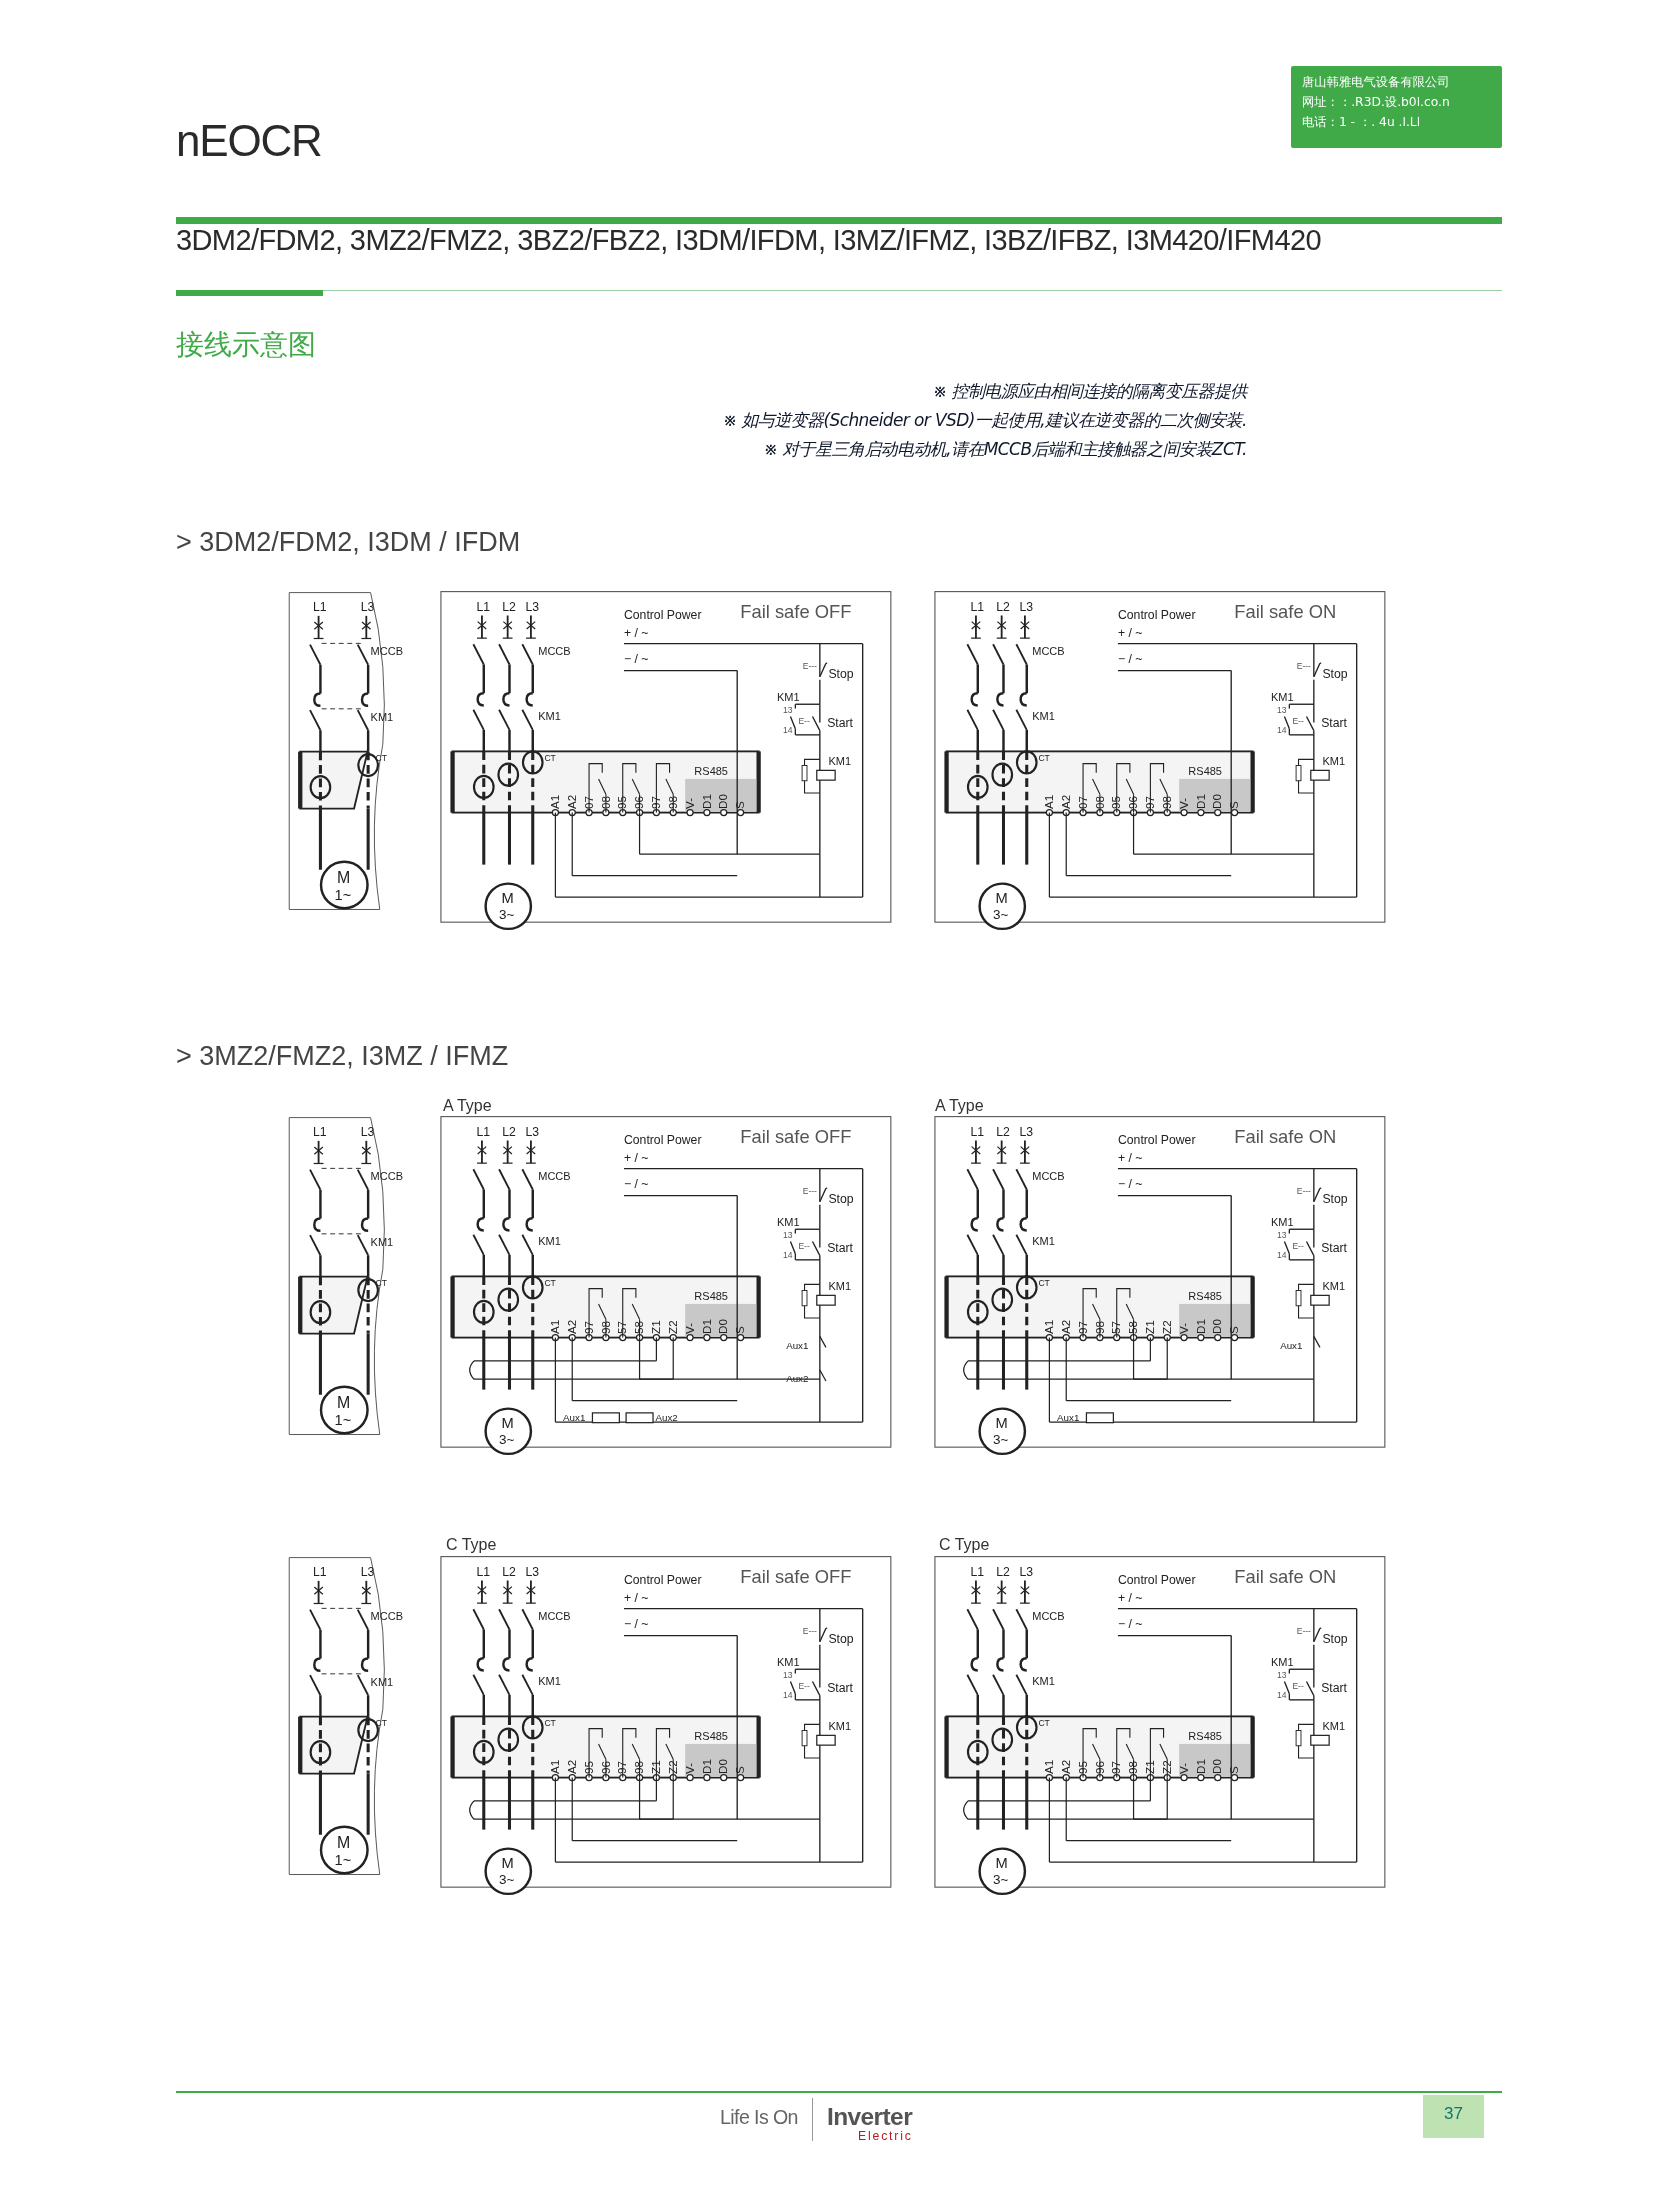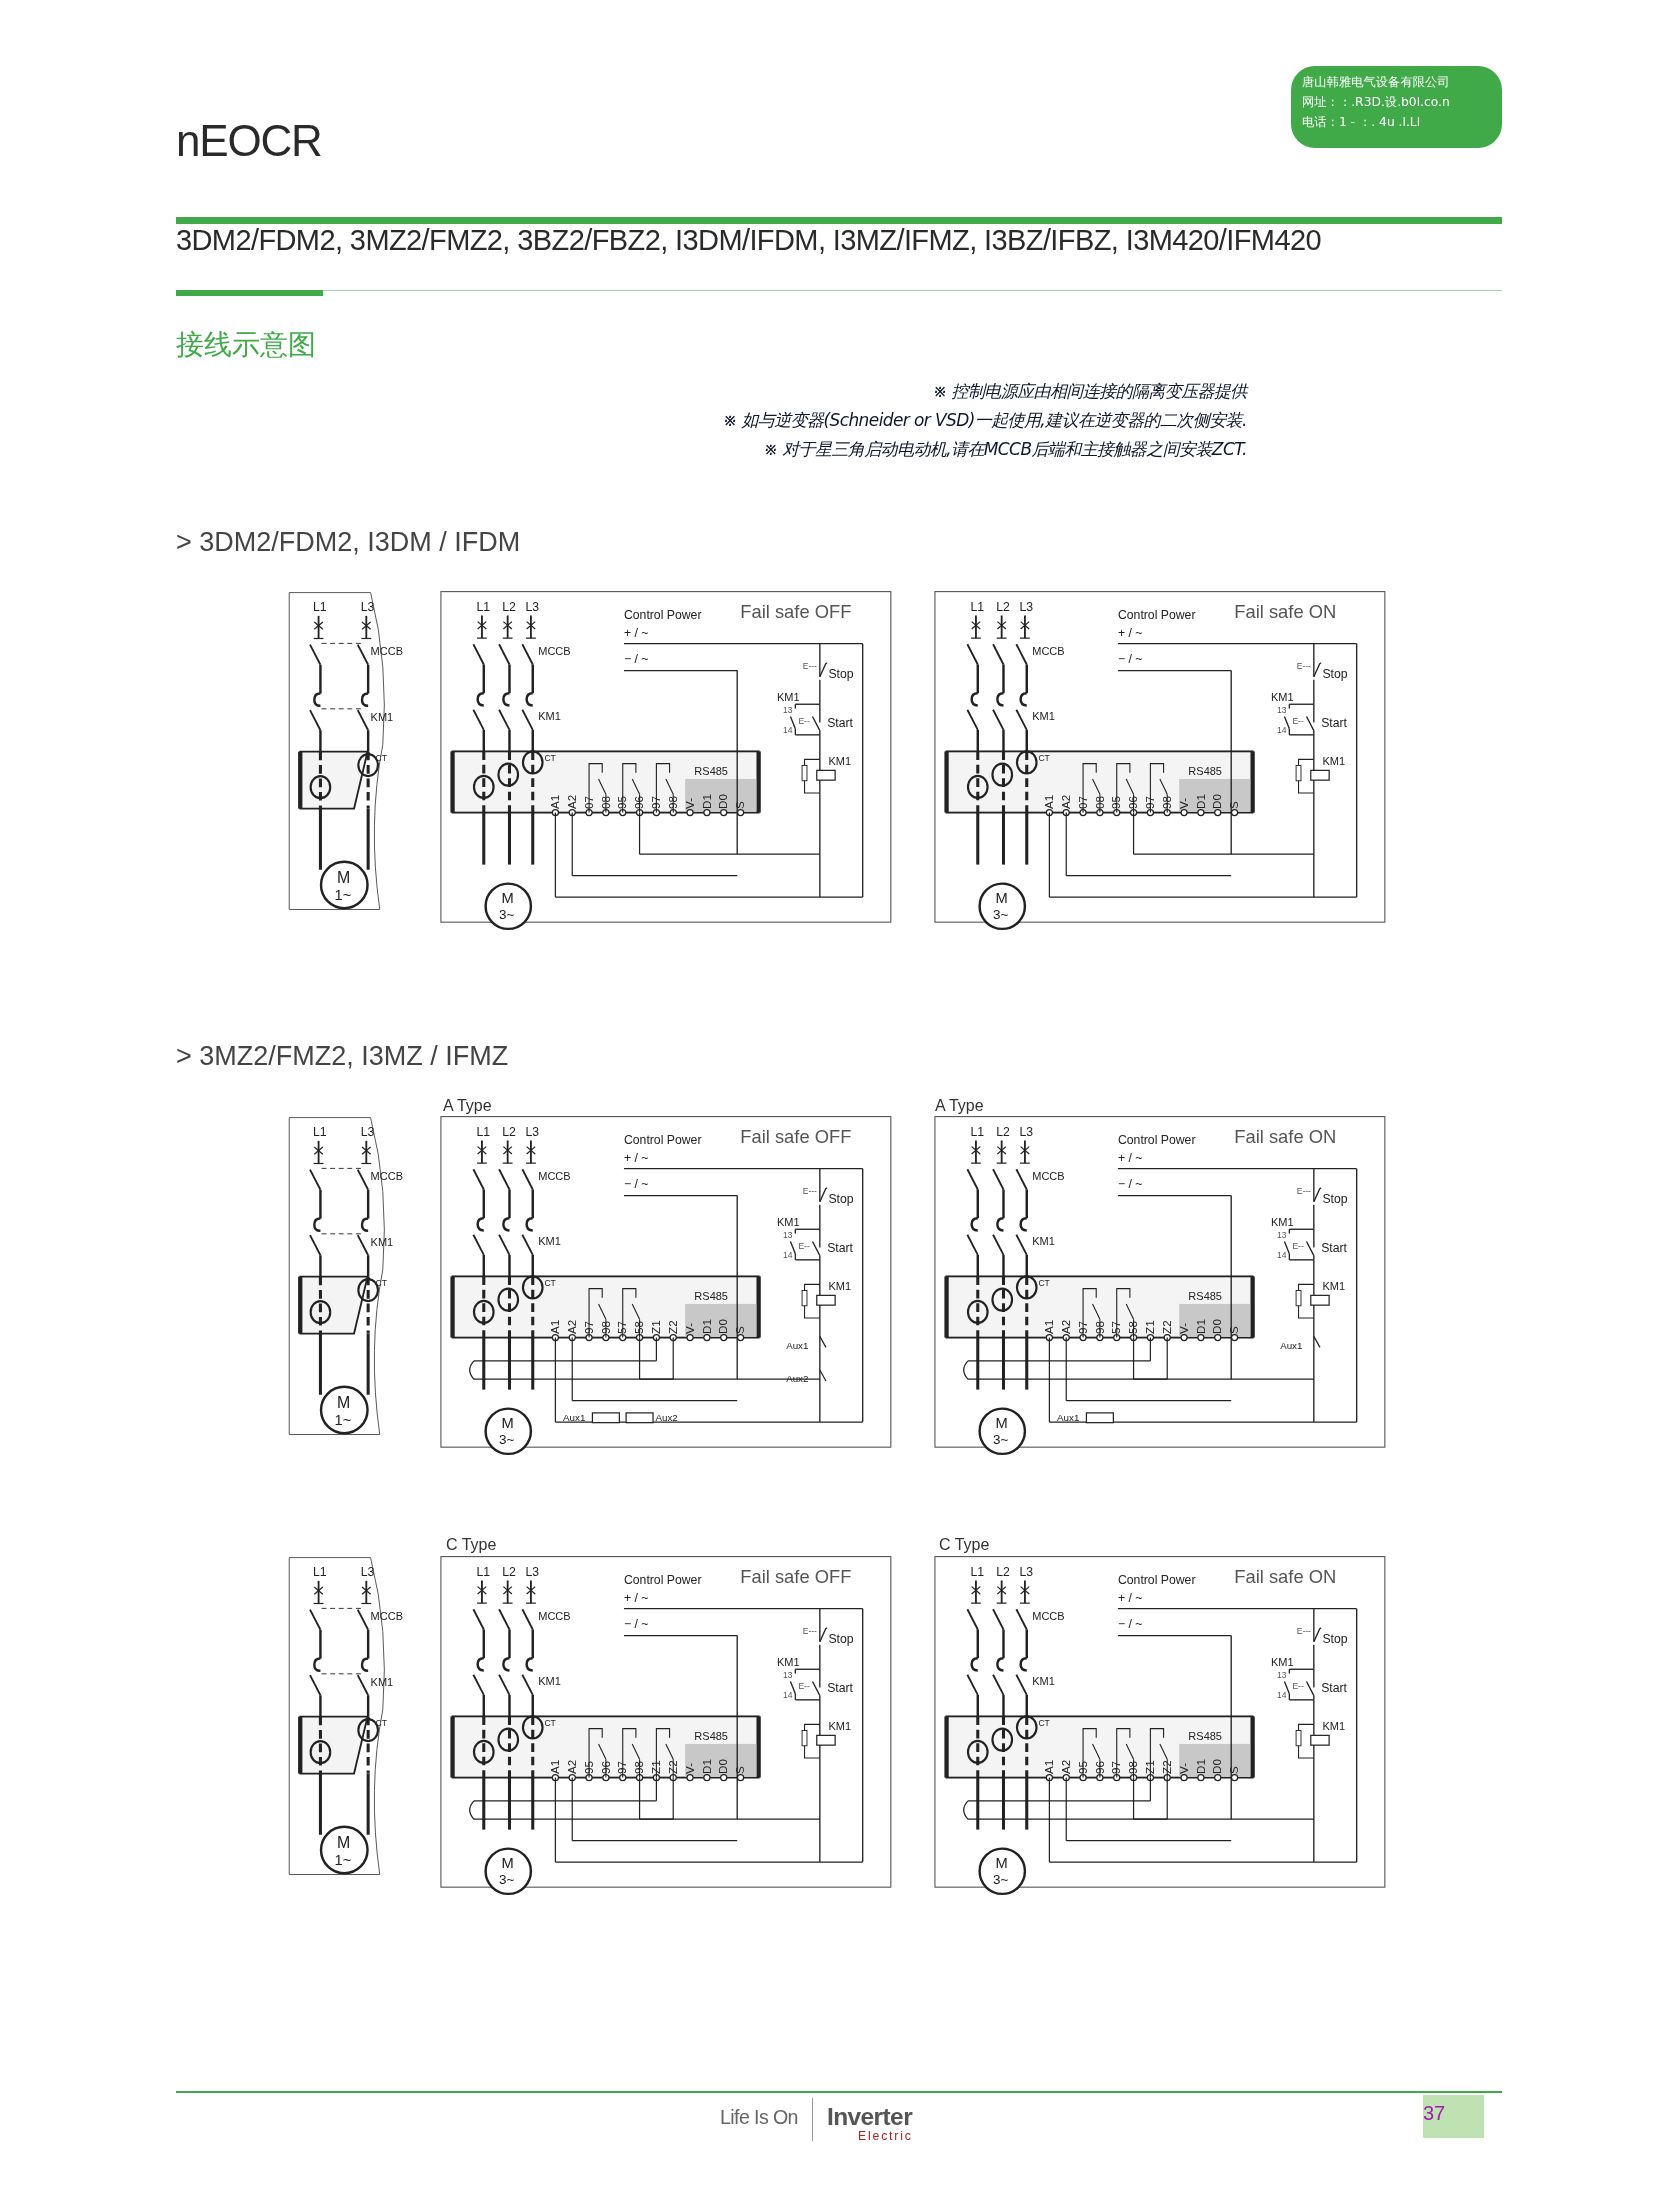--- a/index.html
+++ b/index.html
@@ -1,36 +1,36 @@
 <!DOCTYPE html>
 <html style="font-size:9.8px"><head>
 <meta charset="utf-8">
 <style>
   html,body{margin:0;padding:0;background:#fff;}
   body{width:1654px;height:2205px;position:relative;overflow:hidden;font-family:"Liberation Sans","DejaVu Sans",sans-serif;color:#333;}
   .abs{position:absolute;}
-  .company-badge{left:1291px;top:66px;width:211px;height:82px;background:#3faa47;border-radius:24px;color:#fff;font-family:"DejaVu Sans",sans-serif;font-size:12.3px;line-height:20px;padding:6.1px 11px;box-sizing:border-box;}
+  .company-badge{left:1291px;top:66px;width:211px;height:82px;background:#3faa47;border-radius:2px;color:#fff;font-family:"DejaVu Sans",sans-serif;font-size:12.3px;line-height:20px;padding:6.1px 11px;box-sizing:border-box;}
   .company-badge div{white-space:nowrap;}
   .brand-title{left:176px;top:116px;font-size:44px;color:#2a2a2a;font-family:"Liberation Sans",sans-serif;letter-spacing:-1.2px;}
   .models-line{left:176px;top:178px;font-size:29px;color:#2a2a2a;letter-spacing:-0.6px;white-space:nowrap;margin-top:46px;}
   .green-bar{left:176px;top:217px;width:1326px;height:6.7px;background:#3faa47;}
   .section-thin{left:176px;top:290px;width:1326px;height:1.2px;background:#9fd3a3;}
   .section-thick{left:176px;top:290px;width:147px;height:6.1px;background:#3faa47;}
   .section-title{left:176px;top:300px;font-size:28px;color:#3faa47;font-family:"DejaVu Sans",sans-serif;margin-top:26px;}
   .notes{left:723px;top:377px;color:#0f172a;font-size:17px;font-style:italic;line-height:29px;font-family:"DejaVu Sans",sans-serif;letter-spacing:-0.6px;text-align:right;}
   .sub-heading{font-size:27px;color:#444;white-space:nowrap;}
   .type-label{font-size:16px;color:#333;}
   .diagram{position:absolute;}
   .diagram svg{display:block;overflow:visible;}
   .footer-line{left:176px;top:2091px;width:1326px;height:1.8px;background:#3faa47;}
   .footer-lifeison{left:720px;top:2106px;font-size:19.6px;color:#666;letter-spacing:-0.6px;}
   .footer-divider{left:812px;top:2098px;width:1.2px;height:43px;background:#999;}
   .footer-schneider{left:827px;top:2103px;font-size:24.5px;color:#555;font-weight:bold;letter-spacing:-0.6px;}
   .footer-electric{left:858px;top:2129px;font-size:12.3px;color:#b91c1c;letter-spacing:1.8px;}
-  .page-number{left:1423px;top:2095px;width:61px;height:43px;background:#bfe2b3;font-size:20px;color:#a21caf;text-align:left;line-height:37px;}
+  .page-number{left:1423px;top:2095px;width:61px;height:43px;background:#bfe2b3;font-size:17px;color:#0f766e;text-align:center;line-height:37px;}
 </style>
 </head>
 <body>
 
 <div class="abs company-badge">
   <div>唐山韩雅电气设备有限公司</div>
   <div>网址：：.R3D.设.b0l.co.n</div>
   <div>电话：1 - ：. 4u .l.Ll</div>
 </div>
 

